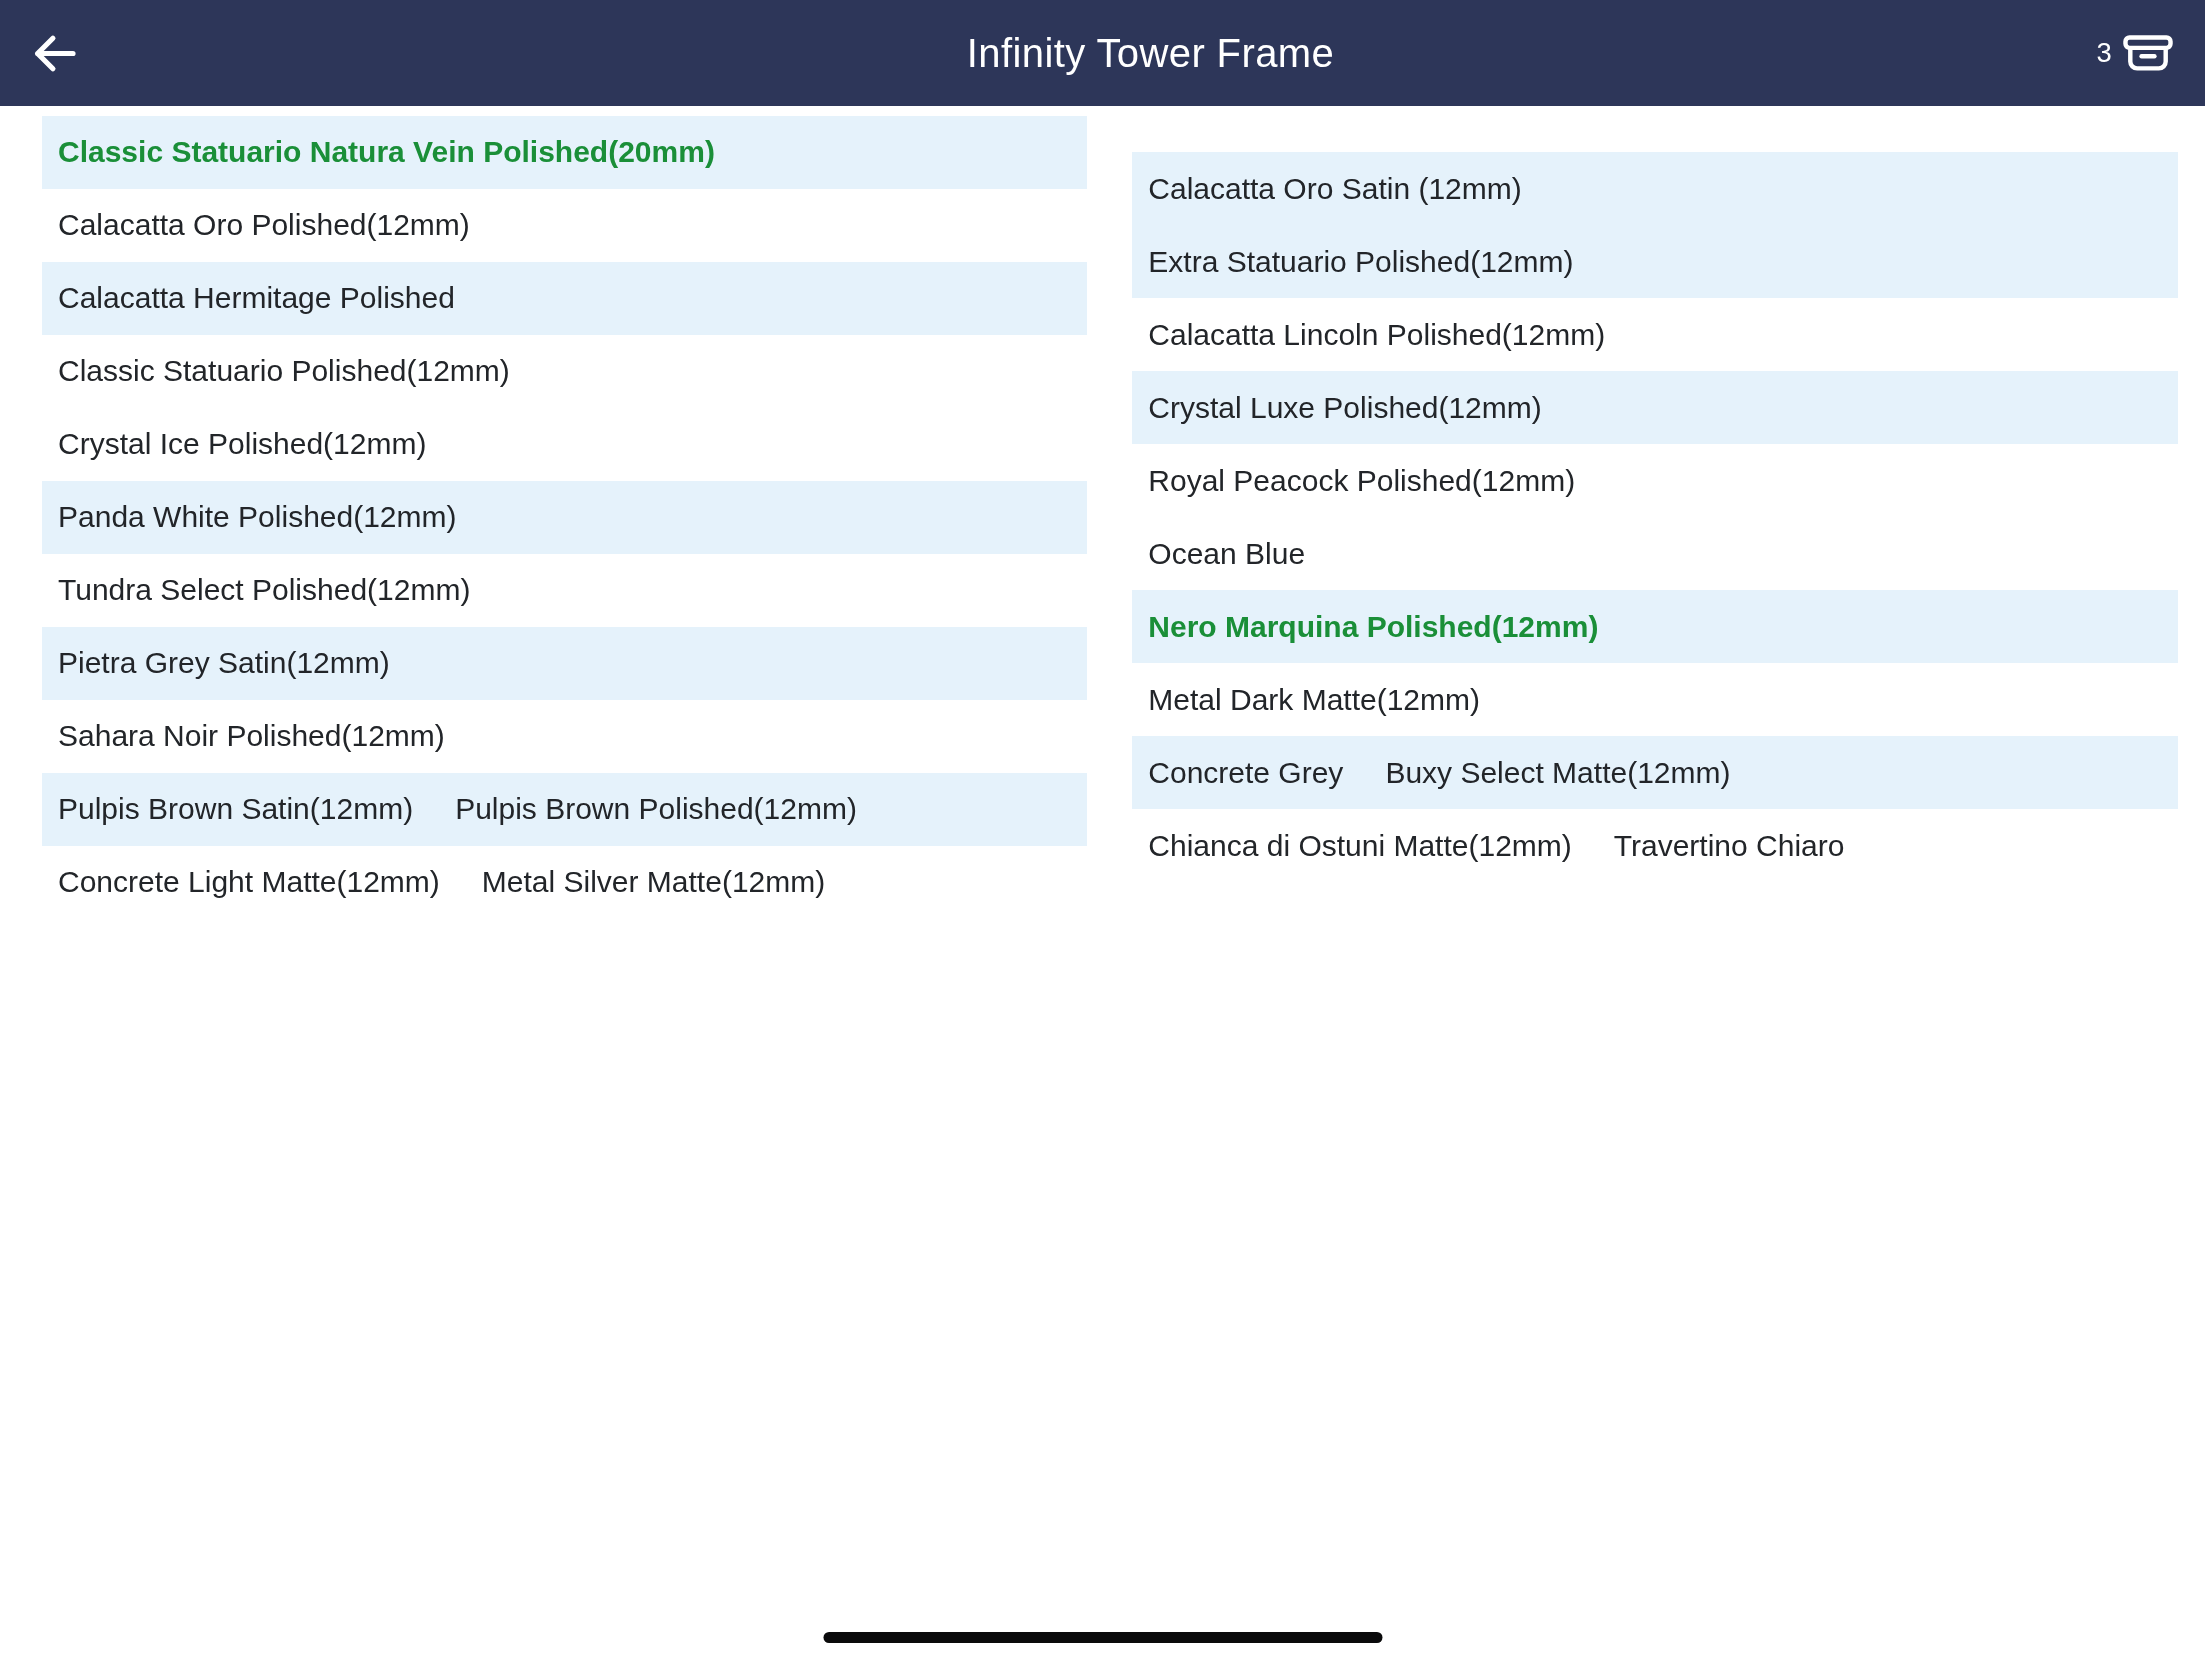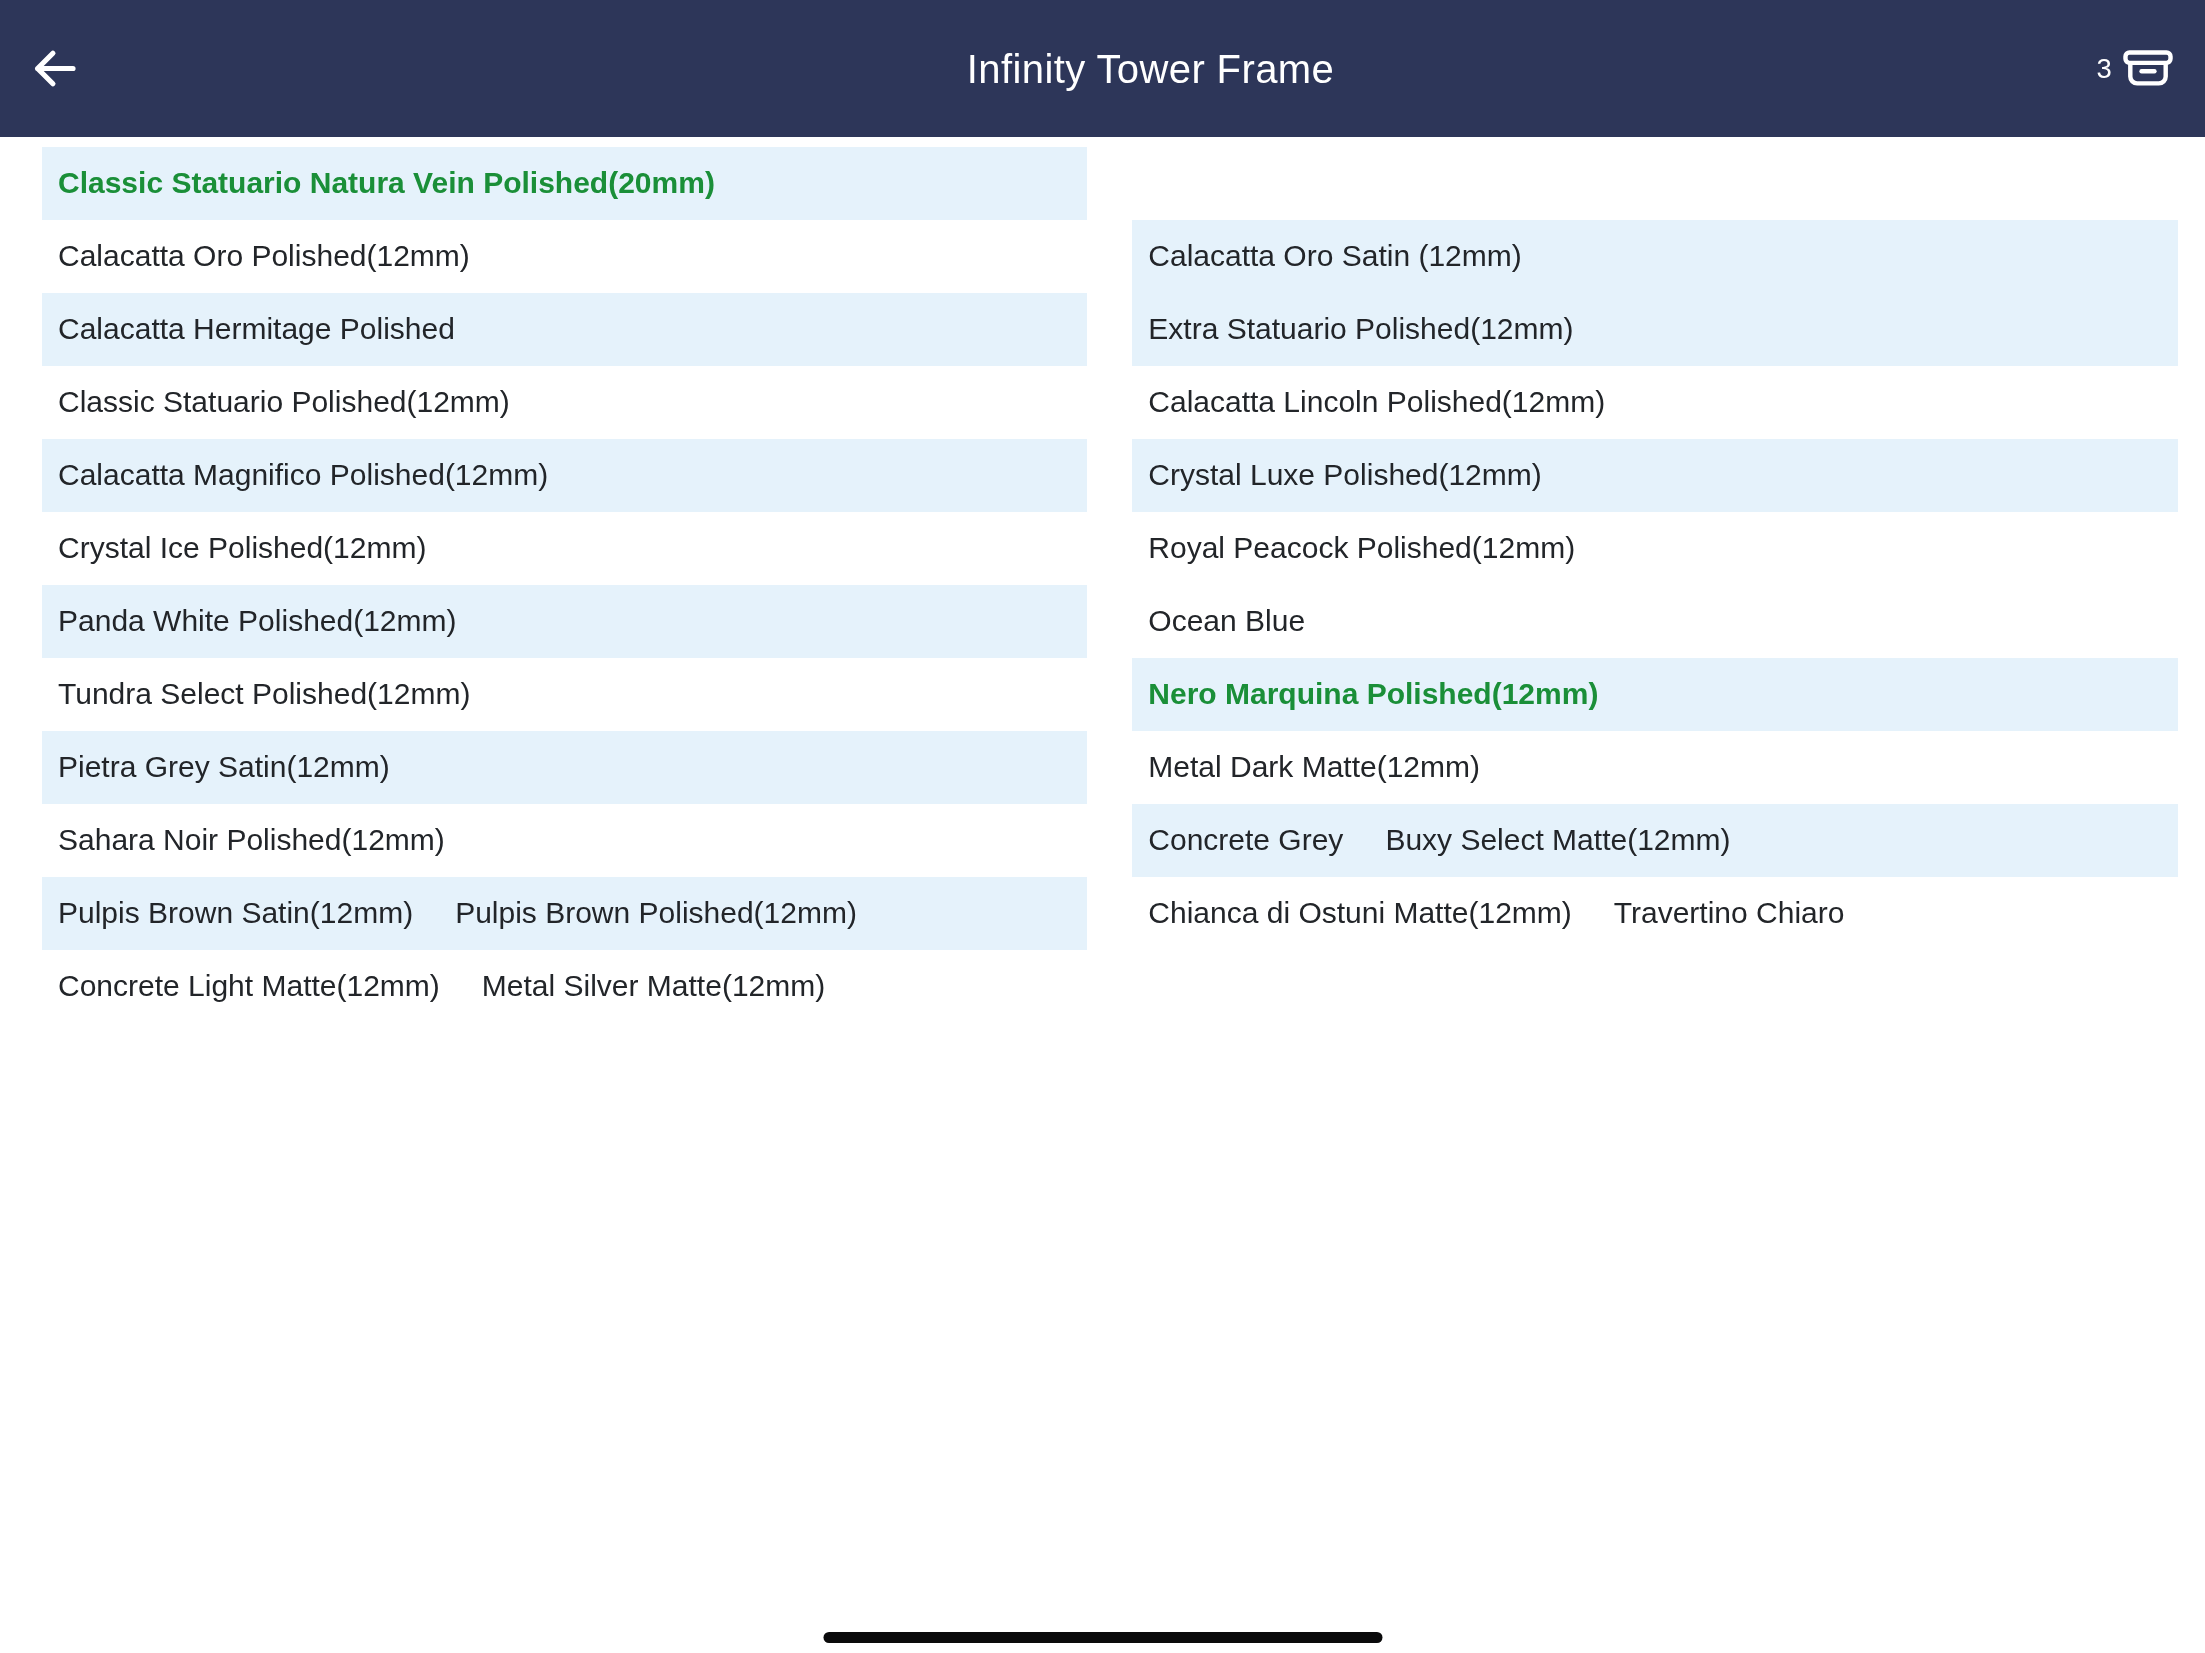--- a/index.html
+++ b/index.html
@@ -12,21 +12,21 @@
   }
   *{box-sizing:border-box;}
   html,body{margin:0;padding:0;}
   body{
     width:2205px;height:1653px;
     background:#ffffff;
     font-family:"Liberation Sans", sans-serif;
     position:relative;overflow:hidden;
   }
   .appbar{
-    height:137px;background:var(--appbar-bg);
+    height:106px;background:var(--appbar-bg);
     display:flex;align-items:center;
     padding:0 32px;position:relative;gap:17px;
   }
   .back-btn{
     background:none;border:none;padding:0;margin:0;
     width:77px;height:77px;display:flex;align-items:center;
     justify-content:flex-start;cursor:pointer;
   }
   .title{
     position:absolute;left:calc(50% + 48px);top:50%;
@@ -89,23 +89,20 @@
       </div>
       <div class="row">
         <span class="item">Calacatta Oro Polished(12mm)</span>
       </div>
       <div class="row stripe">
         <span class="item">Calacatta Hermitage Polished</span>
       </div>
       <div class="row">
         <span class="item">Classic Statuario Polished(12mm)</span>
       </div>
-      <div class="row stripe">
-        <span class="item">Calacatta Magnifico Polished(12mm)</span>
-      </div>
       <div class="row">
         <span class="item">Crystal Ice Polished(12mm)</span>
       </div>
       <div class="row stripe">
         <span class="item">Panda White Polished(12mm)</span>
       </div>
       <div class="row">
         <span class="item">Tundra Select Polished(12mm)</span>
       </div>
       <div class="row stripe">

